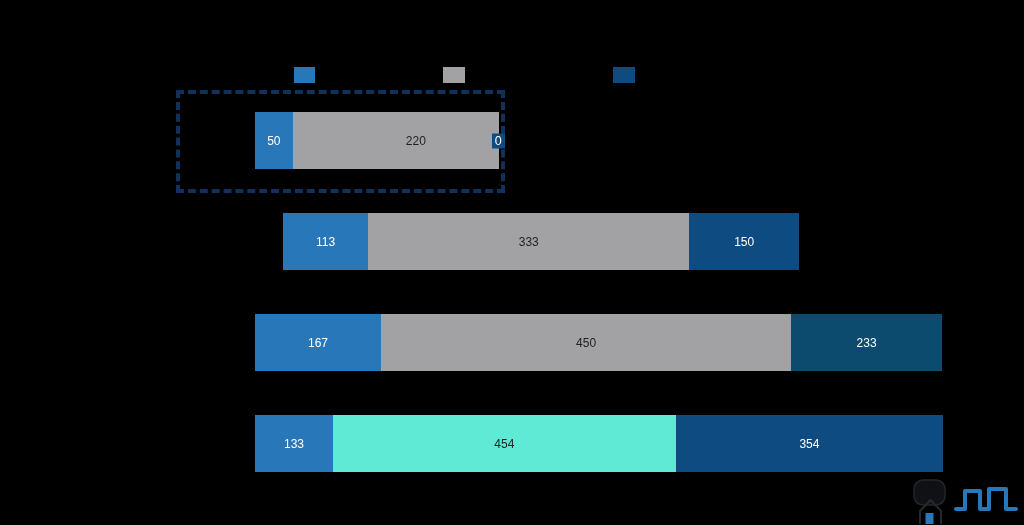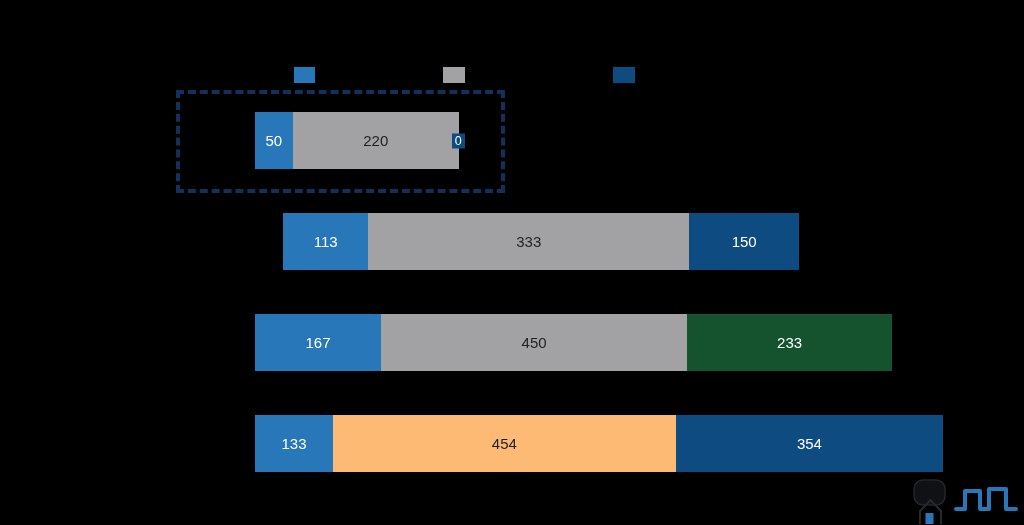--- a/index.html
+++ b/index.html
@@ -24,21 +24,21 @@
   .bar-row{position:absolute;left:255px;height:57px;display:flex;}
   #row-0{top:112px;}
   #row-1{top:213px;padding-left:28px;}
   #row-2{top:314px;border-radius:28px;}
   #row-3{top:415px;}
   .seg{
     position:relative;height:100%;
     display:flex;align-items:center;justify-content:center;
     overflow:visible;
   }
-  .seg-label{font-size:15px;color:#ffffff;white-space:nowrap;}
+  .seg-label{font-size:12px;color:#ffffff;white-space:nowrap;}
   .seg.gray-seg .seg-label{color:#1E2023;}
   
   .seg.zero .seg-label{
     position:absolute;left:0;top:50%;
     transform:translate(-54%,-50%);
     padding:0 3px;height:15px;line-height:15px;
     font-size:12.5px;color:#ffffff;
   }
   .icon-svg{position:absolute;}
   #pen-icon{left:910px;top:478px;}
@@ -54,21 +54,21 @@
     <span id="swatch-1" class="swatch" style="background-color: rgb(162, 162, 164);"></span>
     <span id="swatch-2" class="swatch" style="background-color: rgb(13, 75, 128);"></span>
   </div>
 
   <div class="highlight-box"></div>
 
   <div id="row-0" class="bar-row">
     <div class="seg" style="width: 37.75px; background-color: rgb(40, 120, 185);">
         <span class="seg-label">50</span>
       </div>
-    <div class="seg gray-seg" style="width: 166.1px; background-color: rgb(162, 162, 164);">
+    <div class="seg gray-seg" style="width: 166.1px; background-color: rgb(162, 162, 164); padding-left: 40px;">
         <span class="seg-label">220</span>
       </div>
     <div class="seg zero" style="width: 0px; background-color: rgb(13, 75, 128);">
         <span class="seg-label" style="background-color: rgb(13, 75, 128);">0</span>
       </div>
   </div>
 
   <div id="row-1" class="bar-row">
     <div class="seg" style="width: 85.315px; background-color: rgb(40, 120, 185);">
         <span class="seg-label">113</span>
@@ -78,33 +78,33 @@
       </div>
     <div class="seg" style="width: 110px; background-color: rgb(13, 75, 128);">
         <span class="seg-label">150</span>
       </div>
   </div>
 
   <div id="row-2" class="bar-row">
     <div class="seg" style="width: 126.085px; background-color: rgb(40, 120, 185);">
         <span class="seg-label">167</span>
       </div>
-    <div class="seg gray-seg" style="width: 306px; background-color: rgb(162, 162, 164);">
+    <div class="seg gray-seg" style="width: 410px; background-color: rgb(162, 162, 164);">
         <span class="seg-label">450</span>
       </div>
-    <div class="seg" style="width: 205px; background-color: #14532d;">
+    <div class="seg" style="width: 151px; background-color: #0c4a6e;">
         <span class="seg-label">233</span>
       </div>
   </div>
 
   <div id="row-3" class="bar-row">
     <div class="seg" style="width: 78px; background-color: rgb(40, 120, 185);">
         <span class="seg-label">133</span>
       </div>
-    <div class="seg gray-seg" style="width: 342.77px; background-color: #fdba74;">
+    <div class="seg gray-seg" style="width: 342.77px; background-color: #5eead4;">
         <span class="seg-label">454</span>
       </div>
     <div class="seg" style="width: 267.27px; background-color: rgb(13, 75, 128);">
         <span class="seg-label">354</span>
       </div>
   </div>
 
   <svg id="pen-icon" class="icon-svg" width="40" height="48" viewBox="0 0 40 48">
     <rect x="4" y="2" width="31" height="25" rx="9" fill="#0F1114" stroke="#24262B" stroke-width="1.5"></rect>
     <path d="M10,46 L10,33 L20.5,22 L31,33 L31,46" fill="none" stroke="#26282D" stroke-width="2"></path>

